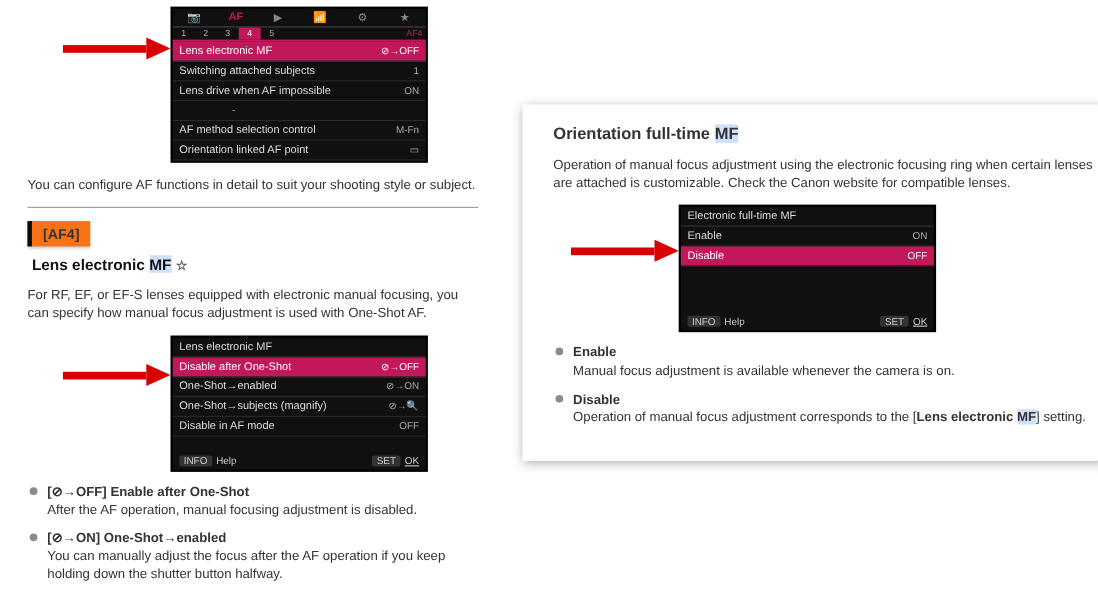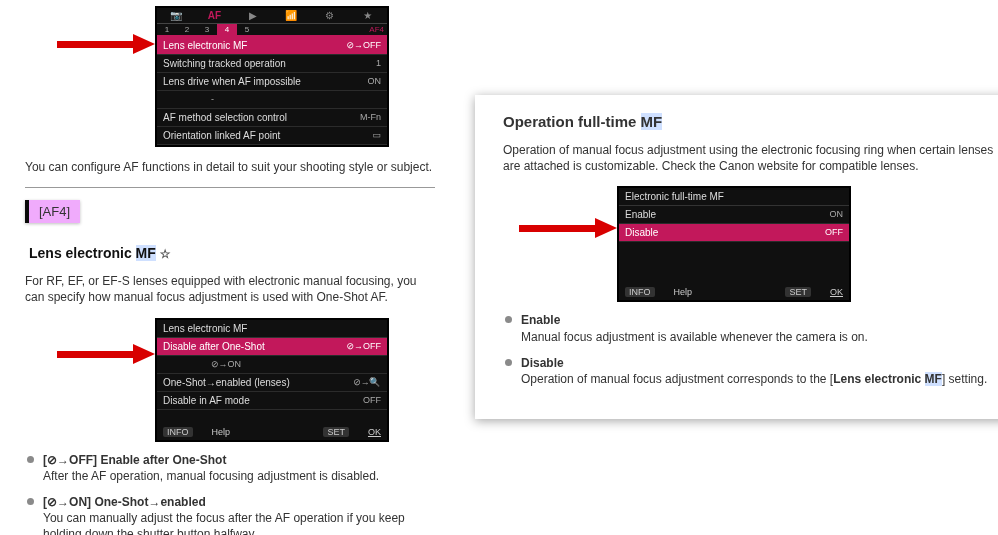--- a/index.html
+++ b/index.html
@@ -92,41 +92,41 @@
   .camera-menu .foot {
     display:flex;
     padding: 3px 6px;
     font-size:9px;
     color:#ccc;
   }
   .camera-menu .foot .btn {
     background:#333;
     padding:0 4px;
     border-radius:2px;
-    margin-right:19px;
+    margin-right:4px;
     display:inline-block;
   }
   .camera-menu .foot .right { margin-left:auto;text-decoration:underline; }
 
   .body-text { font-size: 12px; line-height: 1.35; color:#333; }
   hr.divider {
     border: none;
     border-top: 1px solid #999;
     margin: 8px 0 12px;
   }
 
   .section-tag {
     border-left: 4px solid #0a0a0a;
-    background: #f0abfc;
+    background: #f97316;
     padding: 4px 10px;
-    font-weight: normal;
+    font-weight: bold;
     font-size: 13px;
     display:inline-block;
     box-shadow: 0 1px 3px rgba(0,0,0,.25);
-    margin-bottom: 14px;
+    margin-bottom: 0;
   }
 
   h3.subhead {
     font-size: 14px;
     font-weight: bold;
     margin: 8px 4px 6px;
     color:#111;
   }
   h3.subhead .hl { background: #cfe0ff; }
   .star { color:#555; font-size:12px; }
@@ -202,21 +202,21 @@
           <div class="subtab active">4</div>
           <div class="subtab">5</div>
           <div class="spacer"></div>
           <div class="tag">AF4</div>
         </div>
         <div class="row selected">
             <span class="label">Lens electronic MF</span>
             <span class="val">⊘→OFF</span>
           </div>
         <div class="row">
-            <span class="label">Switching tracked operation</span>
+            <span class="label">Switching attached subjects</span>
             <span class="val">1</span>
           </div>
         <div class="row">
             <span class="label">Lens drive when AF impossible</span>
             <span class="val">ON</span>
           </div>
         <div class="row">
             <span class="val">-</span>
           </div>
         <div class="row">
@@ -250,24 +250,25 @@
       </svg>
     </div>
     <div class="cam-outer">
       <div class="camera-menu">
         <div class="title-row">Lens electronic MF</div>
         <div class="row selected">
             <span class="label">Disable after One-Shot</span>
             <span class="val">⊘→OFF</span>
           </div>
         <div class="row">
+            <span class="label">One-Shot→enabled</span>
             <span class="val">⊘→ON</span>
           </div>
         <div class="row">
-            <span class="label">One-Shot→enabled (lenses)</span>
+            <span class="label">One-Shot→subjects (magnify)</span>
             <span class="val">⊘→🔍</span>
           </div>
         <div class="row">
             <span class="label">Disable in AF mode</span>
             <span class="val">OFF</span>
           </div>
         <div style="height:14px"></div>
         <div class="foot">
           <span class="btn">INFO</span>
             <span>Help</span>
@@ -284,21 +285,21 @@
     </li>
     <li>
       <span class="term">[⊘→ON] One-Shot→enabled</span>
       <span class="desc">You can manually adjust the focus after the AF operation if you keep holding down the shutter button halfway.</span>
     </li>
   </ul>
 </div>
 
 <div class="col-right">
   <h3 class="righthead">
-    <span>Operation full-time </span><span class="hl">MF</span>
+    <span>Orientation full-time </span><span class="hl">MF</span>
   </h3>
   <p class="body-text">Operation of manual focus adjustment using the electronic focusing ring when certain lenses are attached is customizable. Check the Canon website for compatible lenses.</p>
 
   <div class="menu-wrap" style="margin-left:114px; margin-top:6px;">
     <div class="arrow-box" style="left:-98px; top:30px;">
       <svg viewBox="0 0 98 24" width="98" height="24">
         <rect x="0" y="9" width="76" height="7" fill="#d80000"></rect>
         <polygon points="76,2 98,12 76,22" fill="#d80000"></polygon>
       </svg>
     </div>

